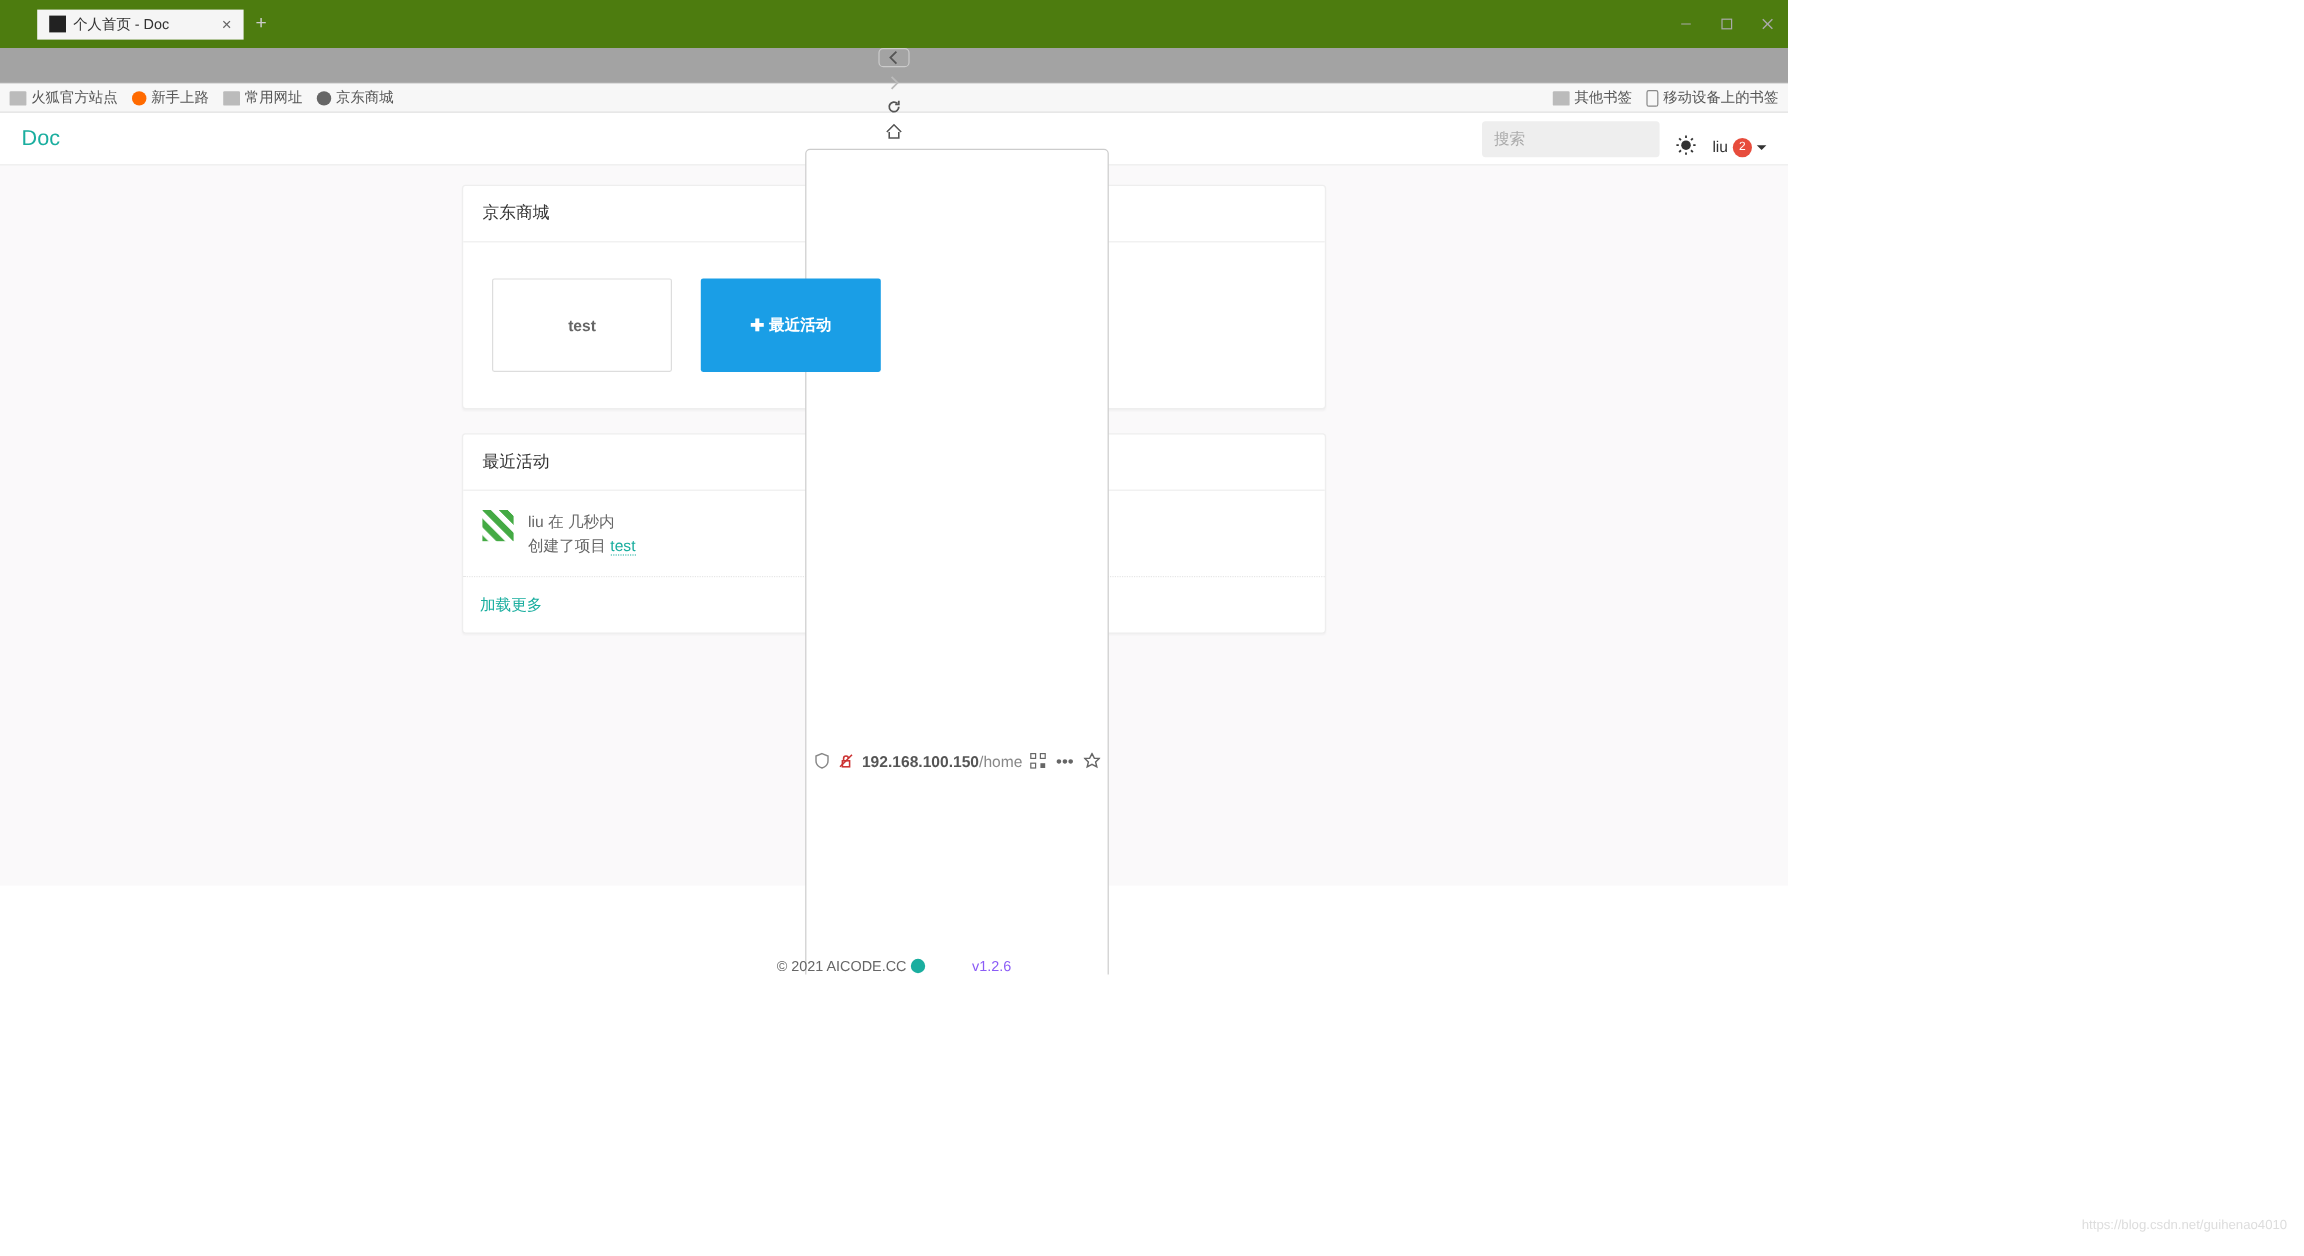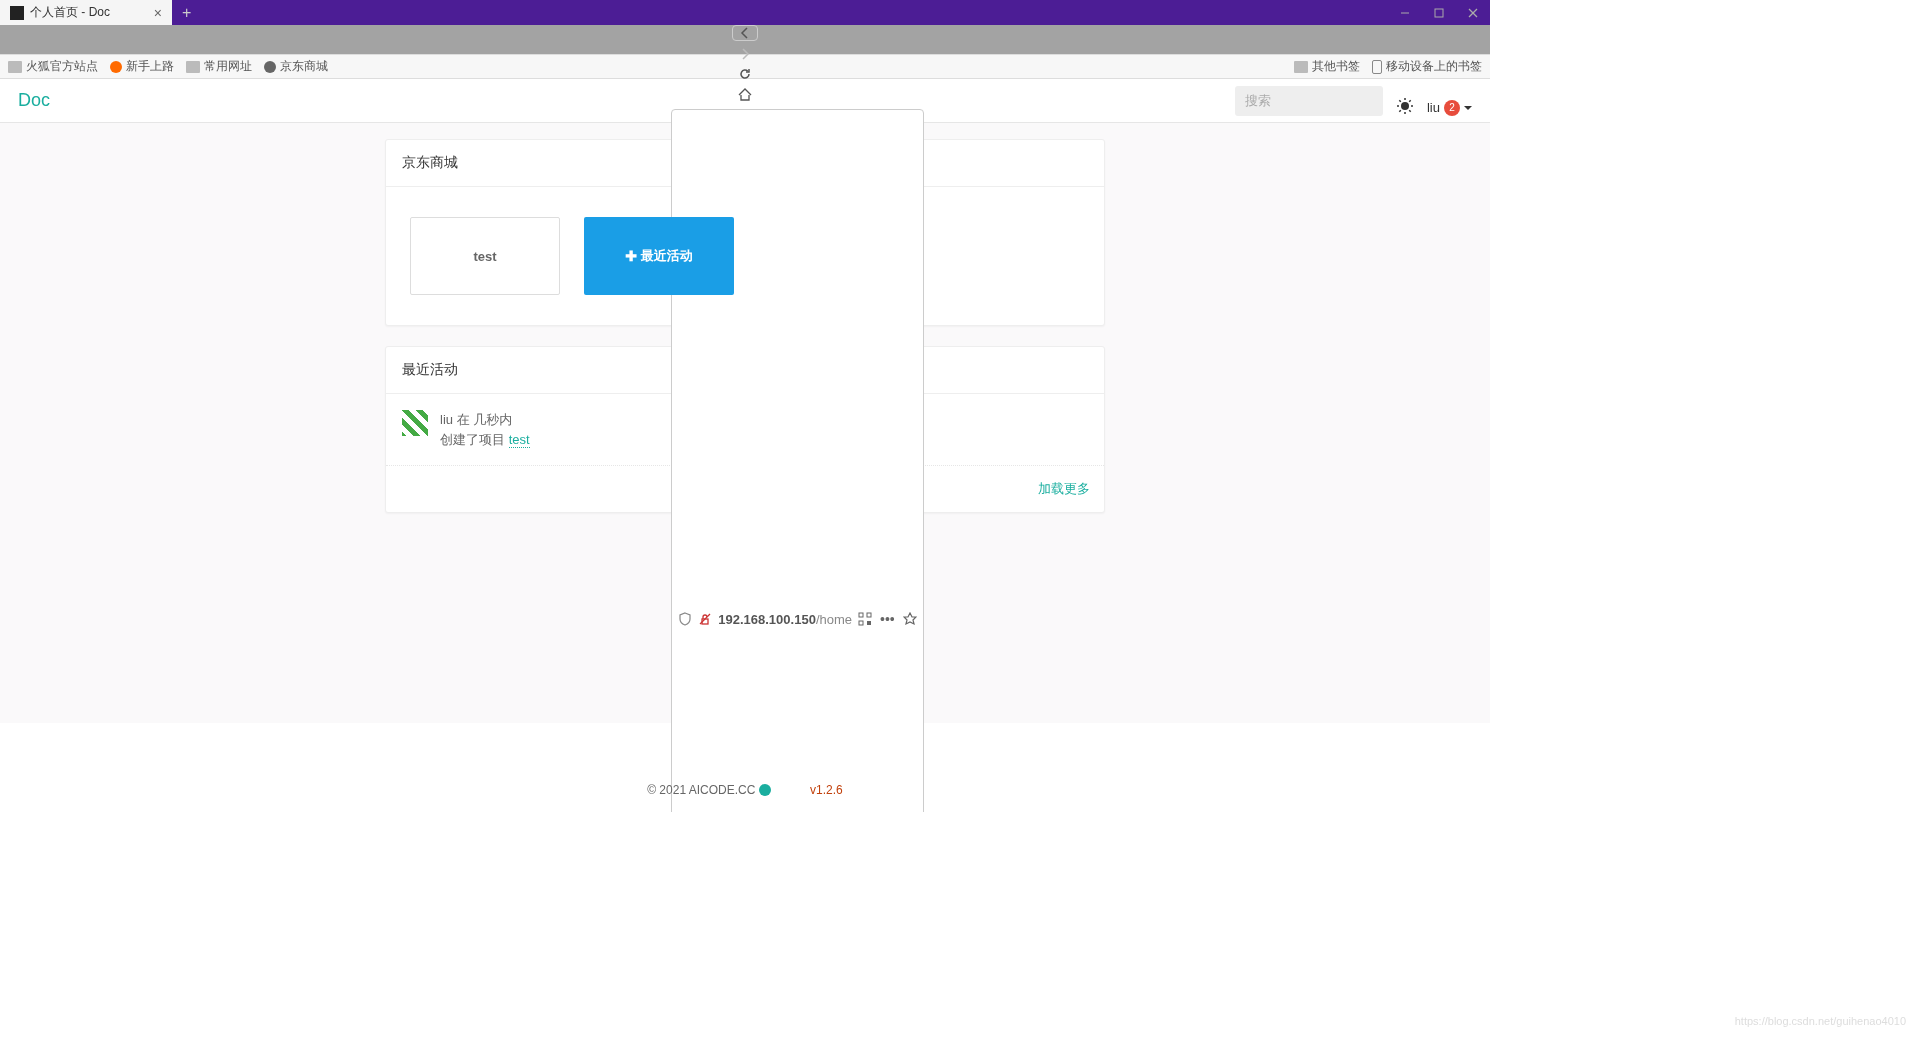--- a/index.html
+++ b/index.html
@@ -1,19 +1,19 @@
 <!DOCTYPE html>
 <html><head>
   <meta charset="utf-8">
   <style>
     * { margin: 0; padding: 0; box-sizing: border-box; }
     body { font-family: -apple-system, BlinkMacSystemFont, "Segoe UI", Arial, sans-serif; font-size: 13px; background: #fff; width: 1490px; height: 812px; overflow: hidden; }
 
     
-    .titlebar { height: 25px; background: #4c1d95; display: flex; align-items: center; justify-content: space-between; }
+    .titlebar { height: 40px; background: #4d7c0f; display: flex; align-items: center; justify-content: space-between; padding-left: 31px; }
     .tab { height: 25px; background: #f5f5f5; display: flex; align-items: center; padding: 0 10px; gap: 6px; width: 172px; font-size: 12px; color: #333; position: relative; }
     .tab .page-icon { width: 14px; height: 14px; background: #222; display: inline-block; }
     .tab .tab-close { margin-left: auto; font-size: 14px; color: #666; font-family: Arial; }
     .tab-add { color: #ccc; padding: 0 10px; font-size: 16px; font-weight: 300; }
     .window-controls { display: flex; gap: 0; }
     .window-controls div { width: 34px; height: 25px; display: flex; align-items: center; justify-content: center; color: #aaa; }
 
     .navbar { height: 30px; background: #a3a3a3; border-bottom: 1px solid #ddd; display: flex; align-items: center; padding: 0 8px; gap: 6px; flex-direction: column; }
     .nav-btn { width: 26px; height: 26px; display: flex; align-items: center; justify-content: center; color: #555; border-radius: 3px; }
     .nav-btn.disabled { color: #bbb; }
@@ -51,24 +51,24 @@
     .card-body { padding: 30px 24px; display: flex; gap: 24px; }
     .project-tile { width: 150px; height: 78px; border: 1px solid #ddd; display: flex; align-items: center; justify-content: center; font-size: 13px; color: #666; font-weight: 600; border-radius: 2px; }
     .new-project-tile { width: 150px; height: 78px; background: #1a9ee6; color: #fff; display: flex; align-items: center; justify-content: center; font-size: 13px; font-weight: 600; border-radius: 2px; gap: 4px; }
     .plus { font-size: 14px; font-weight: bold; }
 
     .activity-body { padding: 0; }
     .activity-item { padding: 16px; display: flex; gap: 12px; align-items: flex-start; border-bottom: 1px dotted #e6e6e6; }
     .avatar { width: 26px; height: 26px; background: linear-gradient(45deg, #4a4 25%, #fff 25%, #fff 50%, #4a4 50%, #4a4 75%, #fff 75%); background-size: 14px 14px; display: inline-block; }
     .activity-text { font-size: 13px; color: #666; line-height: 1.5; }
     .activity-text .link { color: #1aae9f; border-bottom: 1px dotted #1aae9f; }
-    .load-more { text-align: right; padding: 14px; color: #1aae9f; font-size: 13px; }
+    .load-more { text-align: left; padding: 14px; color: #1aae9f; font-size: 13px; }
 
     .footer { text-align: center; padding: 60px 0 10px; font-size: 12px; color: #666; }
-    .footer .ver { color: #c2410c; margin-left: 36px; }
+    .footer .ver { color: #8b5cf6; margin-left: 36px; }
     .gh-icon { display: inline-block; width: 12px; height: 12px; background: #1aae9f; border-radius: 50%; vertical-align: -2px; }
 
     .watermark { position: absolute; right: 14px; bottom: 20px; font-size: 11px; color: #ddd; }
 
     svg { display: block; }
   </style>
 </head>
 <body>
 
 <div class="titlebar">

